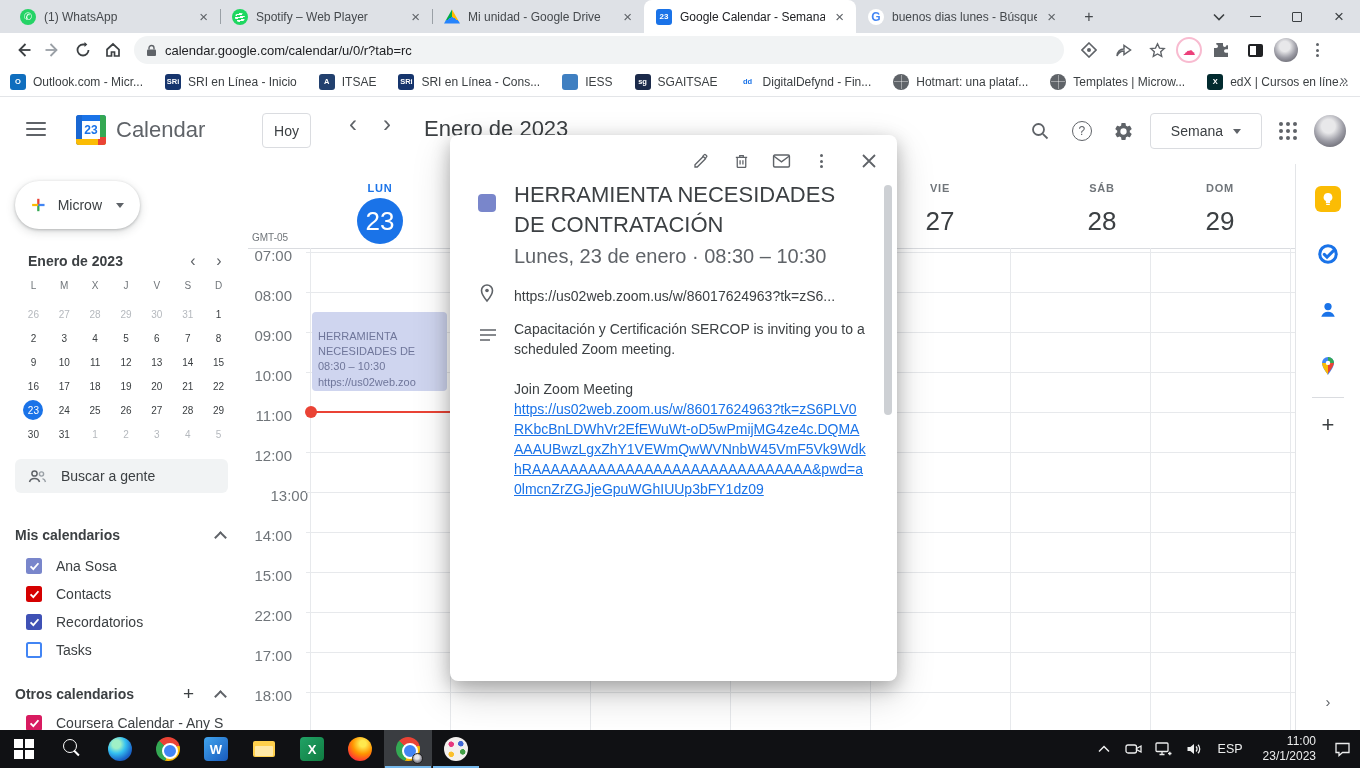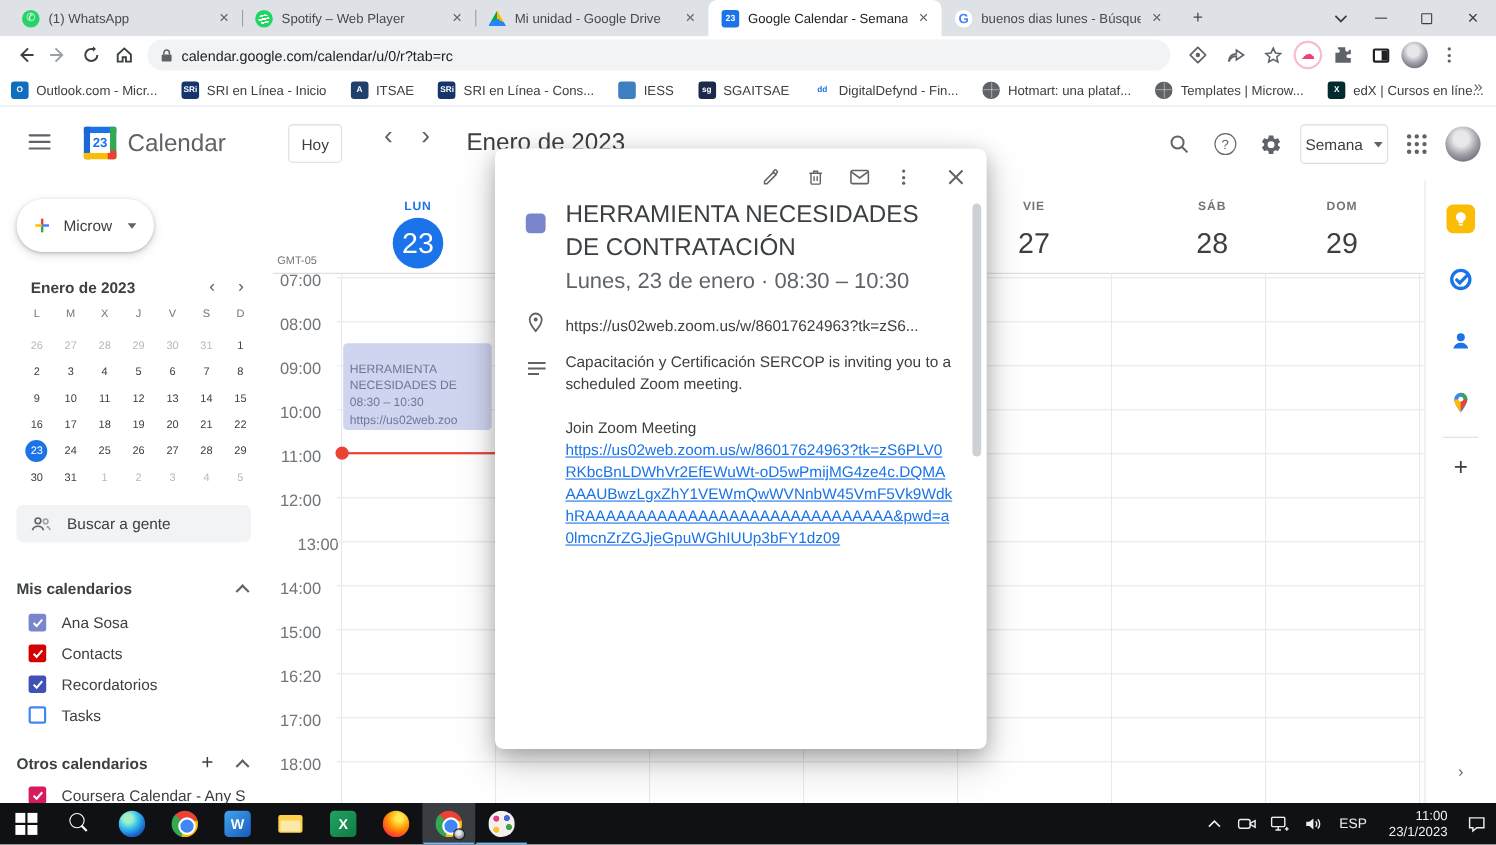--- a/index.html
+++ b/index.html
@@ -67,21 +67,21 @@
   #cal-logo .b{position:absolute;left:0;bottom:0;width:30px;height:6px;background:#fbbc04}
   #cal-logo .c{position:absolute;right:0;bottom:0;width:8px;height:8px;background:#ea4335}
   #cal-logo .n{position:absolute;left:6px;top:6px;right:6px;bottom:6px;background:#fff;color:#1a73e8;font-size:12px;font-weight:bold;display:flex;align-items:center;justify-content:center}
   #cal-app-title{position:absolute;left:116px;top:19px;font-size:22px;color:#5f6368}
   #today-btn{position:absolute;left:262px;top:15px;width:49px;height:35px;border:1px solid #dadce0;border-radius:4px;background:#fff;font-size:14px;color:#3c4043;display:flex;align-items:center;justify-content:center}
   .hdr-arrow{position:absolute;top:12px;font-size:24px;color:#5f6368;width:30px;text-align:center}
   #month-title{position:absolute;left:424px;top:18px;font-size:22px;color:#3c4043}
   #hdr-right{position:absolute;right:0;top:0;height:66px;display:flex;align-items:center;gap:10px;padding-right:14px}
   .hic{width:32px;height:32px;display:flex;align-items:center;justify-content:center;color:#5f6368}
   #help-ic{width:20px;height:20px;border:1.7px solid #5f6368;border-radius:50%;font-size:12px;display:flex;align-items:center;justify-content:center}
-  #view-btn{height:36px;border:1px solid #dadce0;border-radius:4px;display:flex;align-items:center;gap:10px;padding:0 4px;font-size:14px;color:#3c4043}
+  #view-btn{height:36px;border:1px solid #dadce0;border-radius:4px;display:flex;align-items:center;gap:10px;padding:0 20px;font-size:14px;color:#3c4043}
   .caret-down{width:0;height:0;border-left:4.5px solid transparent;border-right:4.5px solid transparent;border-top:5px solid #5f6368}
   #apps-grid{display:grid;grid-template-columns:repeat(3,4px);grid-gap:3px}
   #apps-grid i{width:4px;height:4px;border-radius:50%;background:#5f6368}
   #cal-avatar{width:32px;height:32px}
 
   
   #sidebar{position:absolute;left:0;top:164px;width:248px;height:566px;background:#fff;overflow:hidden}
   #create-btn{position:absolute;left:15px;top:17px;width:125px;height:48px;background:#fff;border-radius:24px;
     box-shadow:0 1px 3px rgba(60,64,67,.3),0 3px 8px 1px rgba(60,64,67,.15);display:flex;align-items:center;gap:12px;padding:0 16px;font-size:14px;color:#3c4043}
   #create-caret{margin-left:2px}
@@ -575,21 +575,21 @@
         <div class="hour-label" style="top: 243px; left: 0px;">11:00</div>
         <div class="hline" style="top: 248px;"></div>
         <div class="hour-label" style="top: 283px; left: 0px;">12:00</div>
         <div class="hline" style="top: 288px;"></div>
         <div class="hour-label" style="top: 323px; left: 16px;">13:00</div>
         <div class="hline" style="top: 328px;"></div>
         <div class="hour-label" style="top: 363px; left: 0px;">14:00</div>
         <div class="hline" style="top: 368px;"></div>
         <div class="hour-label" style="top: 403px; left: 0px;">15:00</div>
         <div class="hline" style="top: 408px;"></div>
-        <div class="hour-label" style="top: 443px; left: 0px;">16:20</div>
+        <div class="hour-label" style="top: 443px; left: 0px;">22:00</div>
         <div class="hline" style="top: 448px;"></div>
         <div class="hour-label" style="top: 483px; left: 0px;">17:00</div>
         <div class="hline" style="top: 488px;"></div>
         <div class="hour-label" style="top: 523px; left: 0px;">18:00</div>
         <div class="hline" style="top: 528px;"></div>
         <div class="vline" style="left: 62px;"></div>
         <div class="vline" style="left: 202px;"></div>
         <div class="vline" style="left: 342px;"></div>
         <div class="vline" style="left: 482px;"></div>
         <div class="vline" style="left: 622px;"></div>

